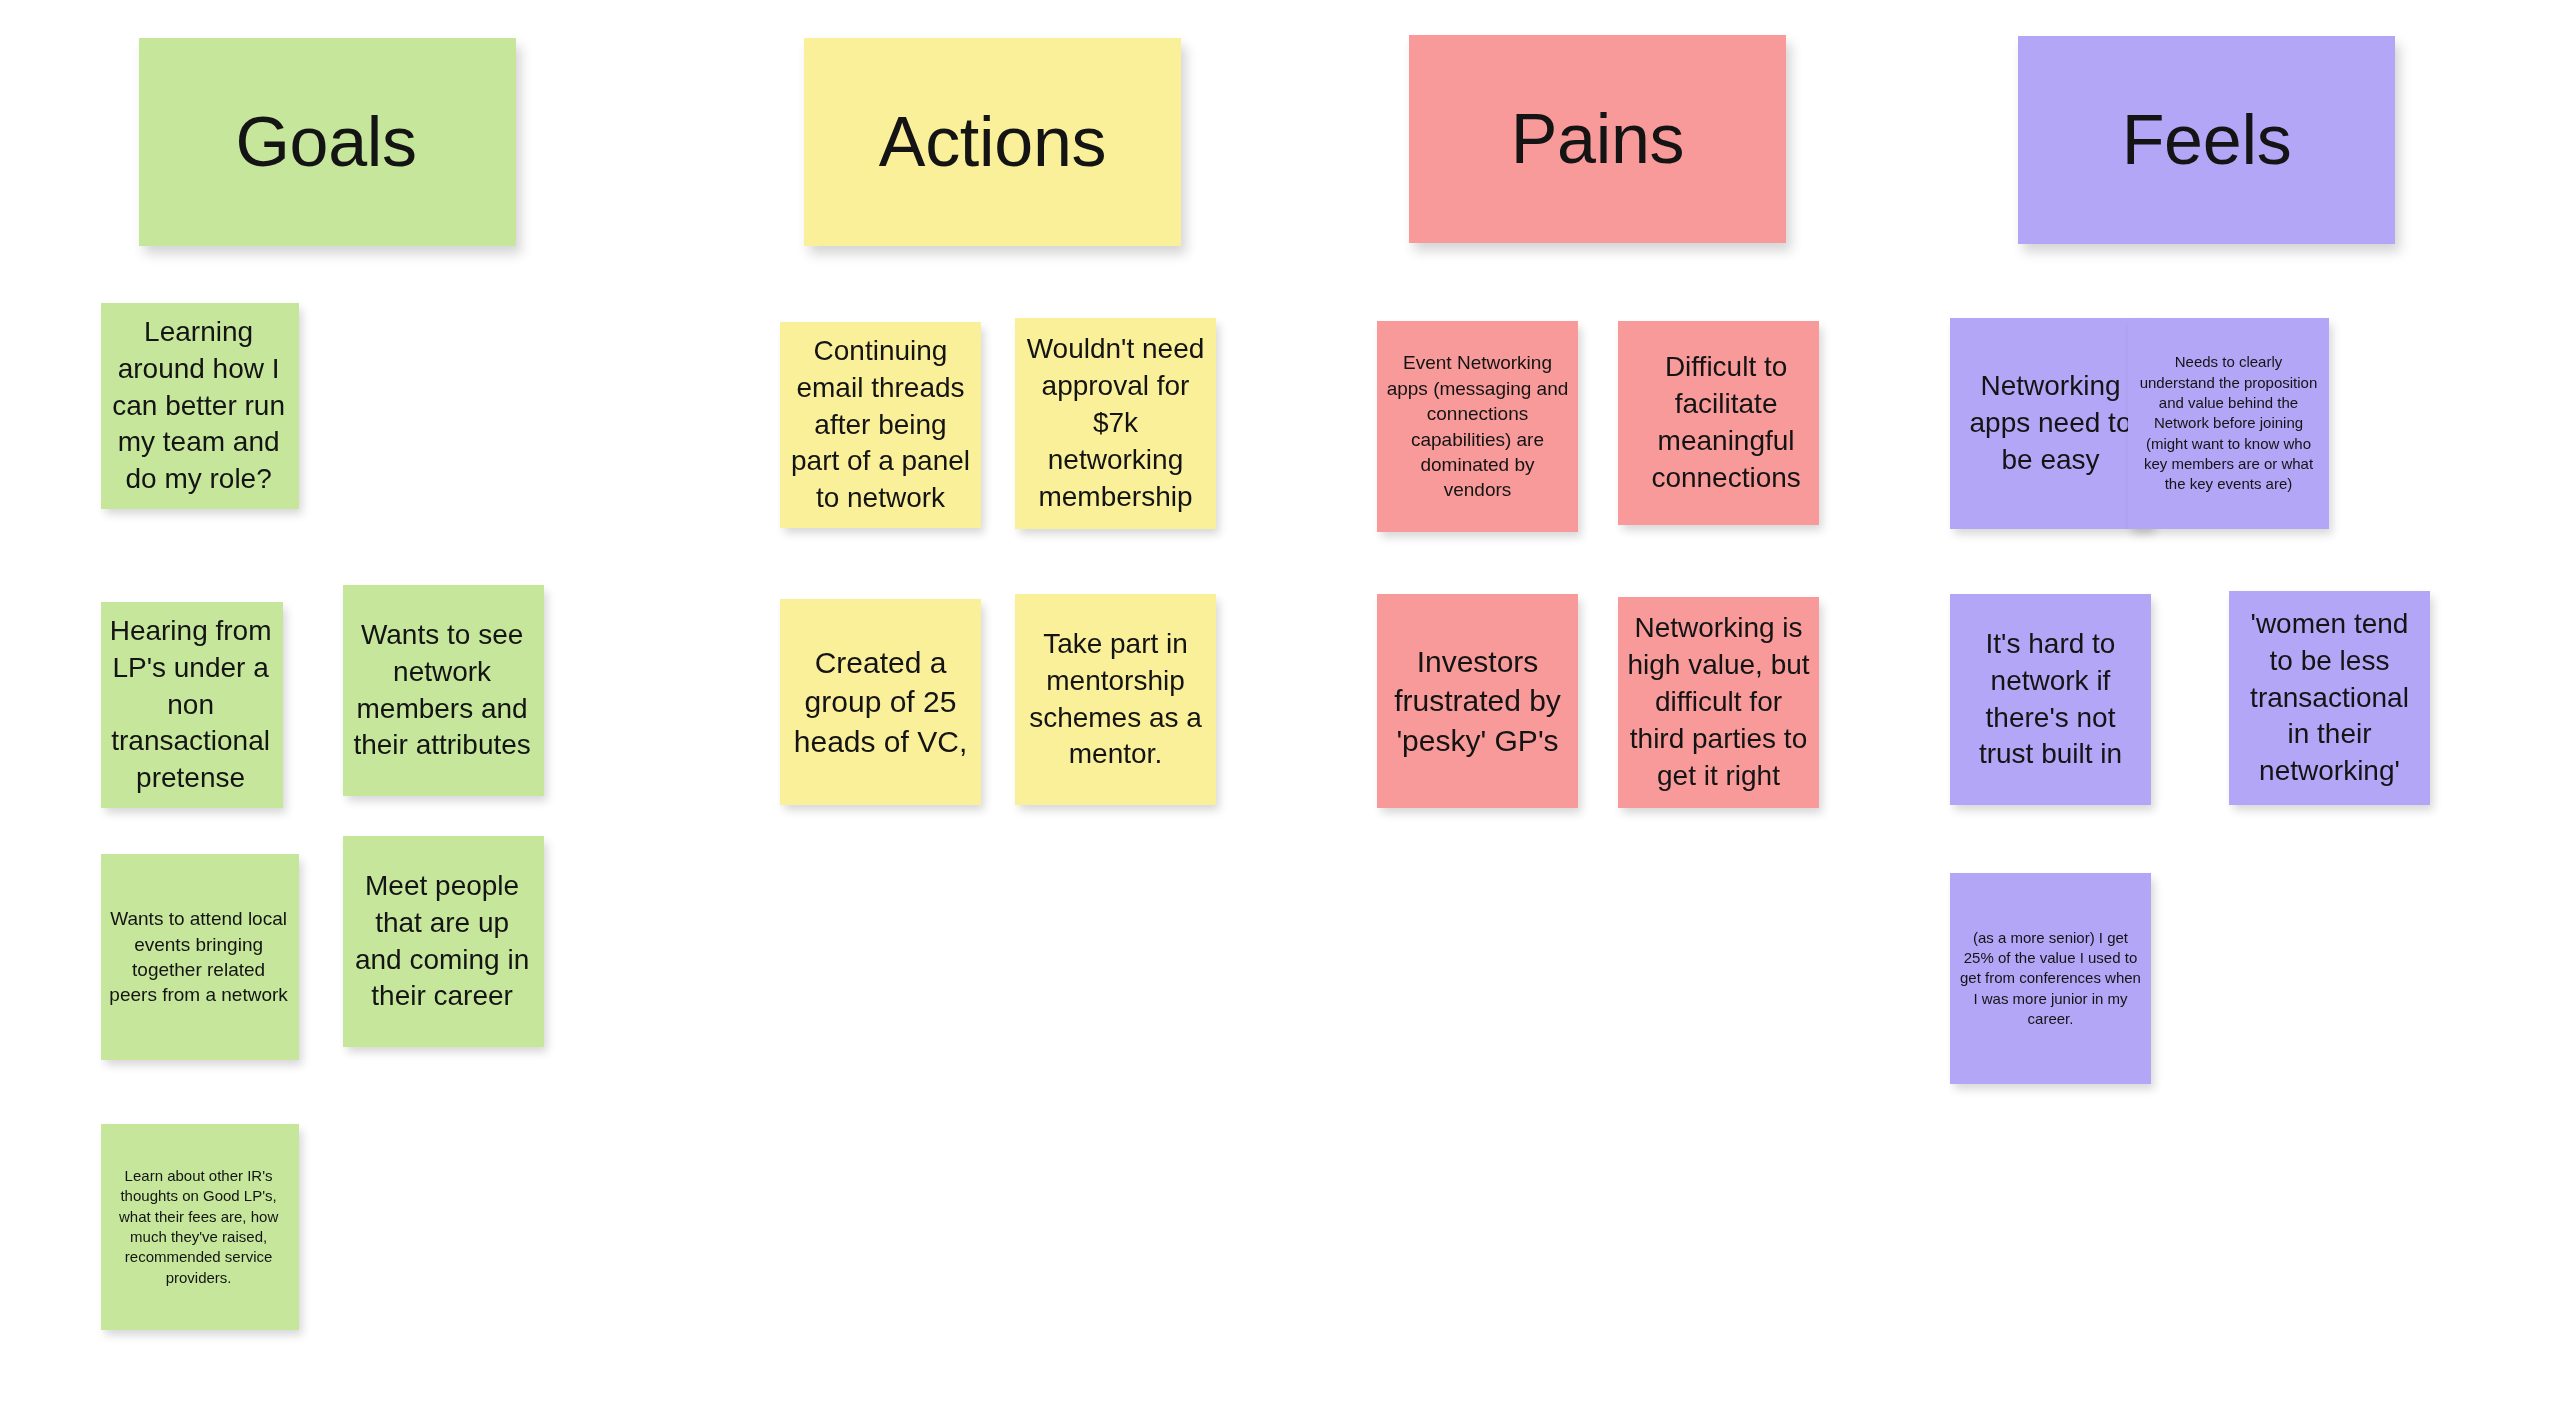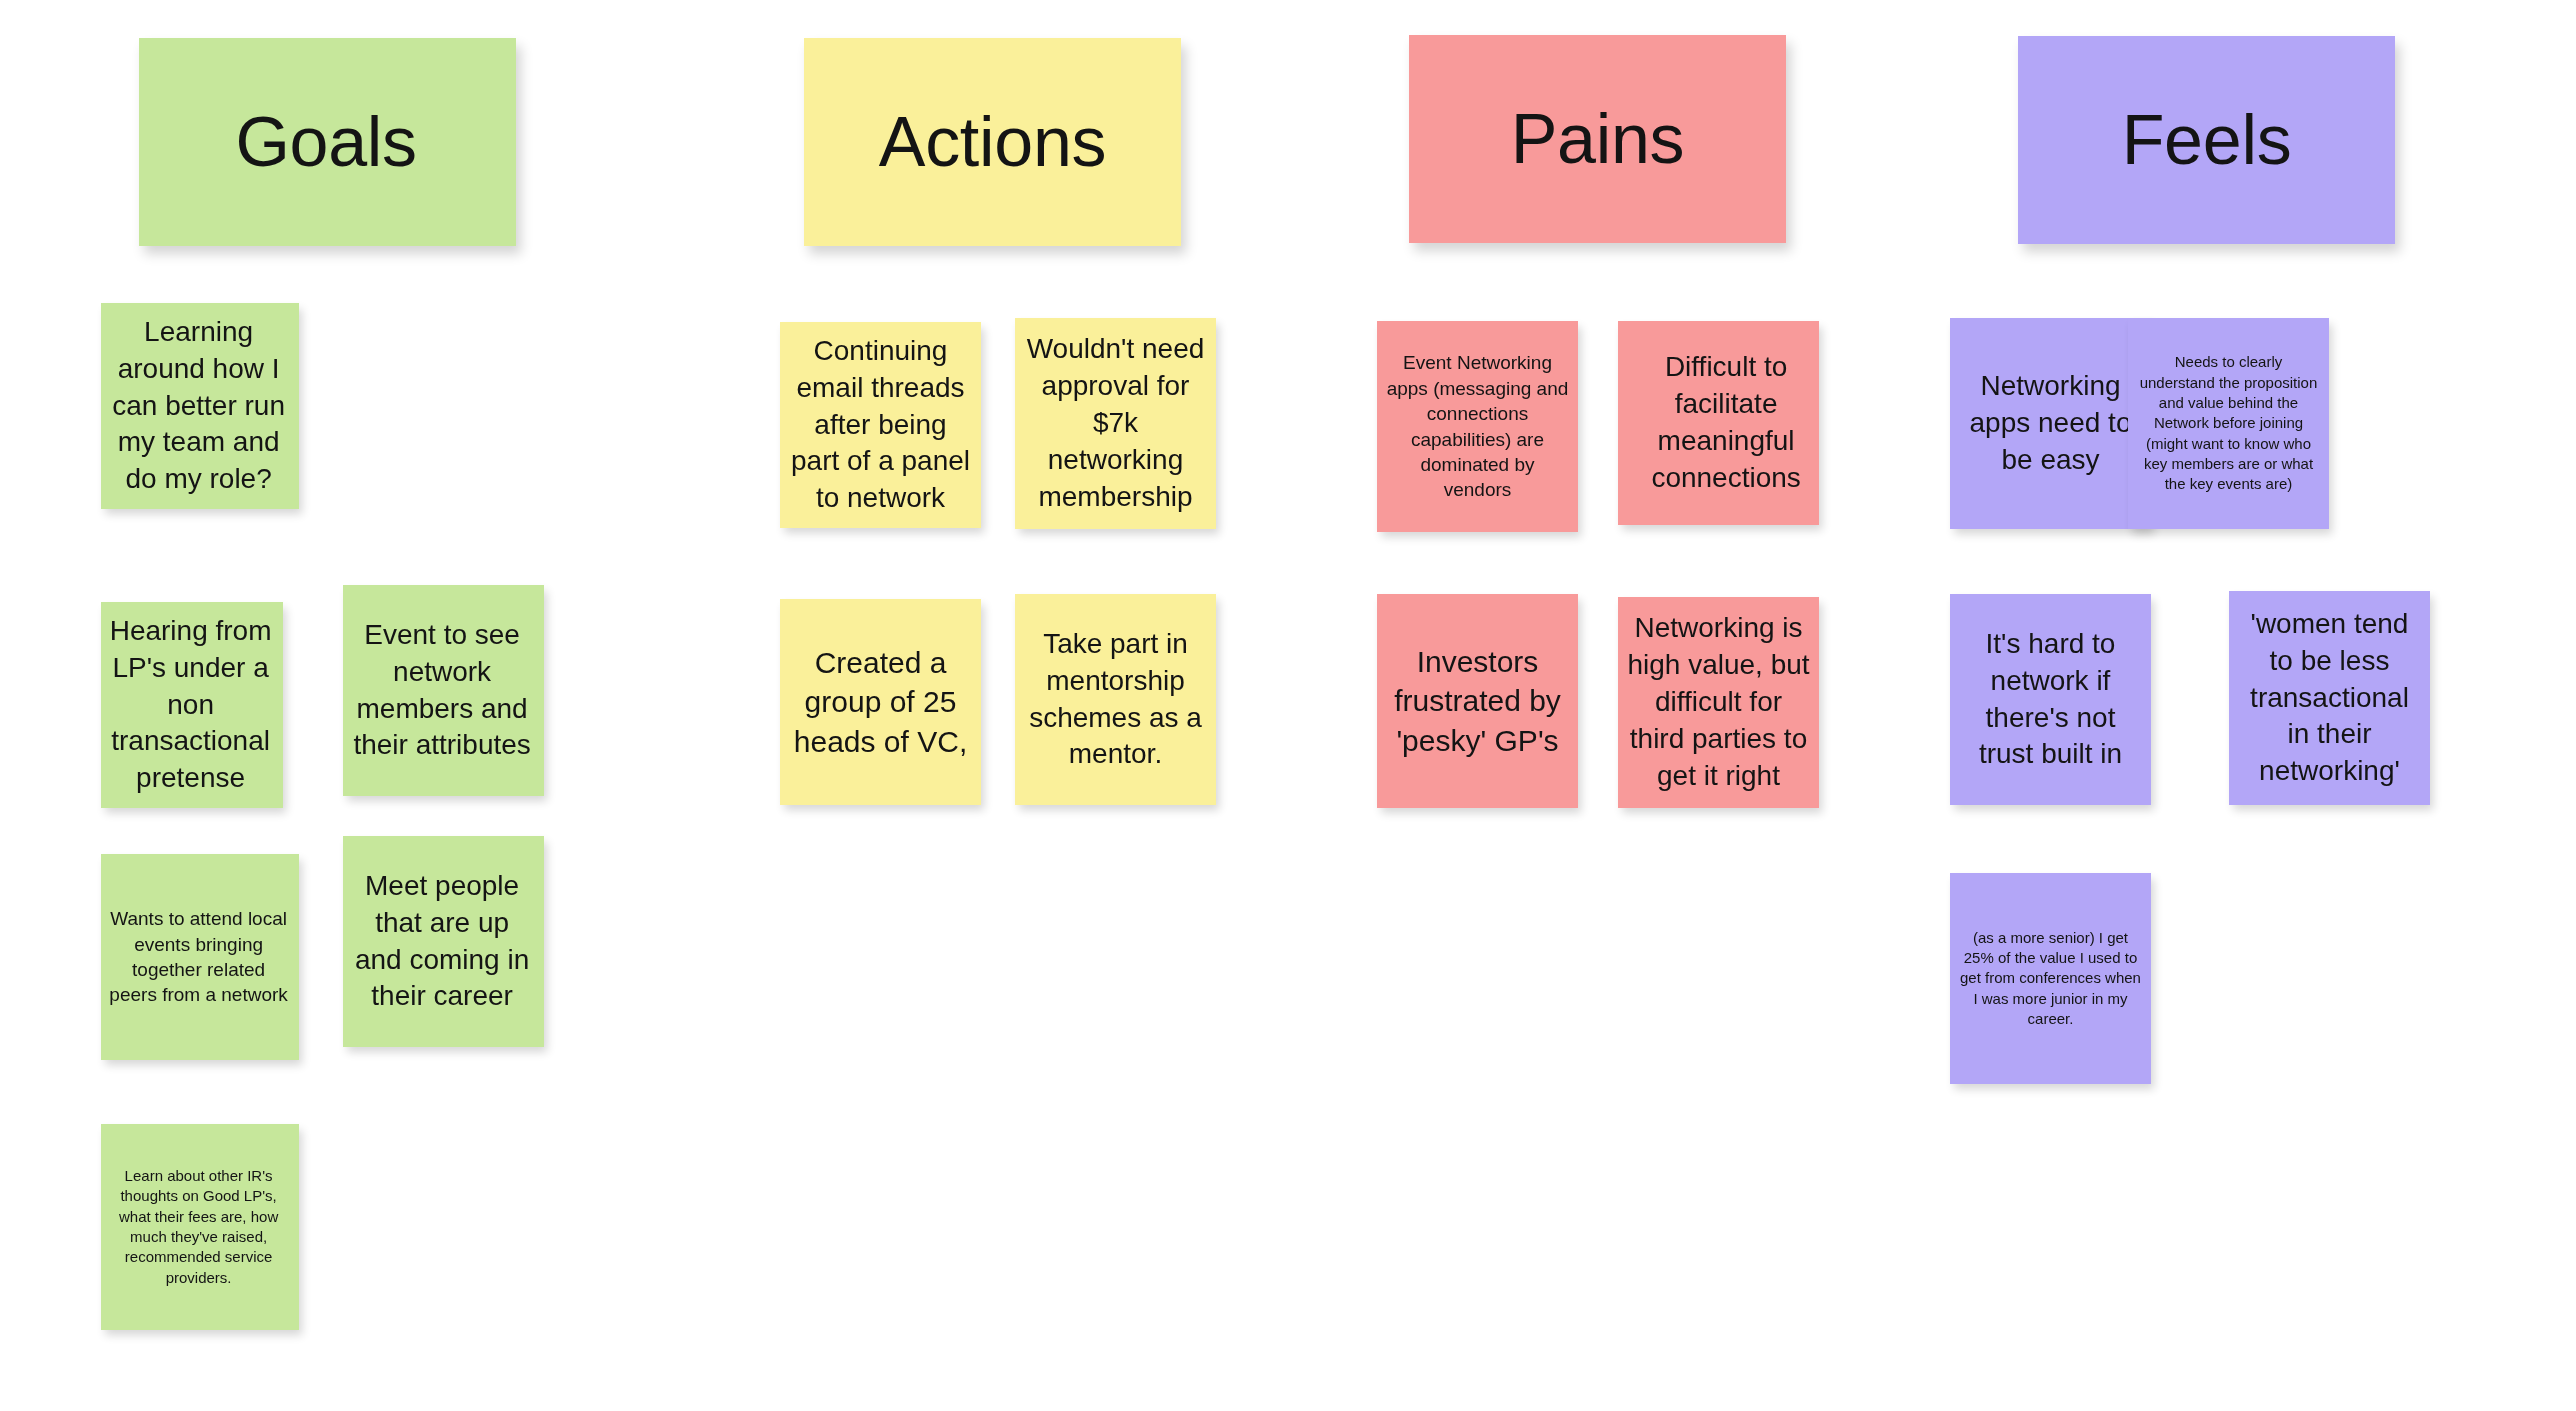--- a/index.html
+++ b/index.html
@@ -91,21 +91,21 @@
   <div class="note sz-md c-green" style="left:101px; top:303px; width:198px; height:206px;">
     <span class="note-text">Learning around how  I can better run my team and do my role?</span>
   </div>
 
 
   <div class="note sz-md c-green" style="left:101px; top:602px; width:182px; height:206px;">
     <span class="note-text">Hearing from LP's under a non transactional pretense</span>
   </div>
 
   <div class="note sz-md c-green" style="left:343px; top:585px; width:201px; height:211px;">
-    <span class="note-text">Event to see network members and their attributes</span>
+    <span class="note-text">Wants to see network members and their attributes</span>
   </div>
 
   <div class="note sz-sm c-green" style="left:101px; top:854px; width:198px; height:206px;">
     <span class="note-text">Wants to attend local events bringing together related peers from a network</span>
   </div>
 
   <div class="note sz-md c-green" style="left:343px; top:836px; width:201px; height:211px;">
     <span class="note-text">Meet people that are up and coming in their career</span>
   </div>
 

